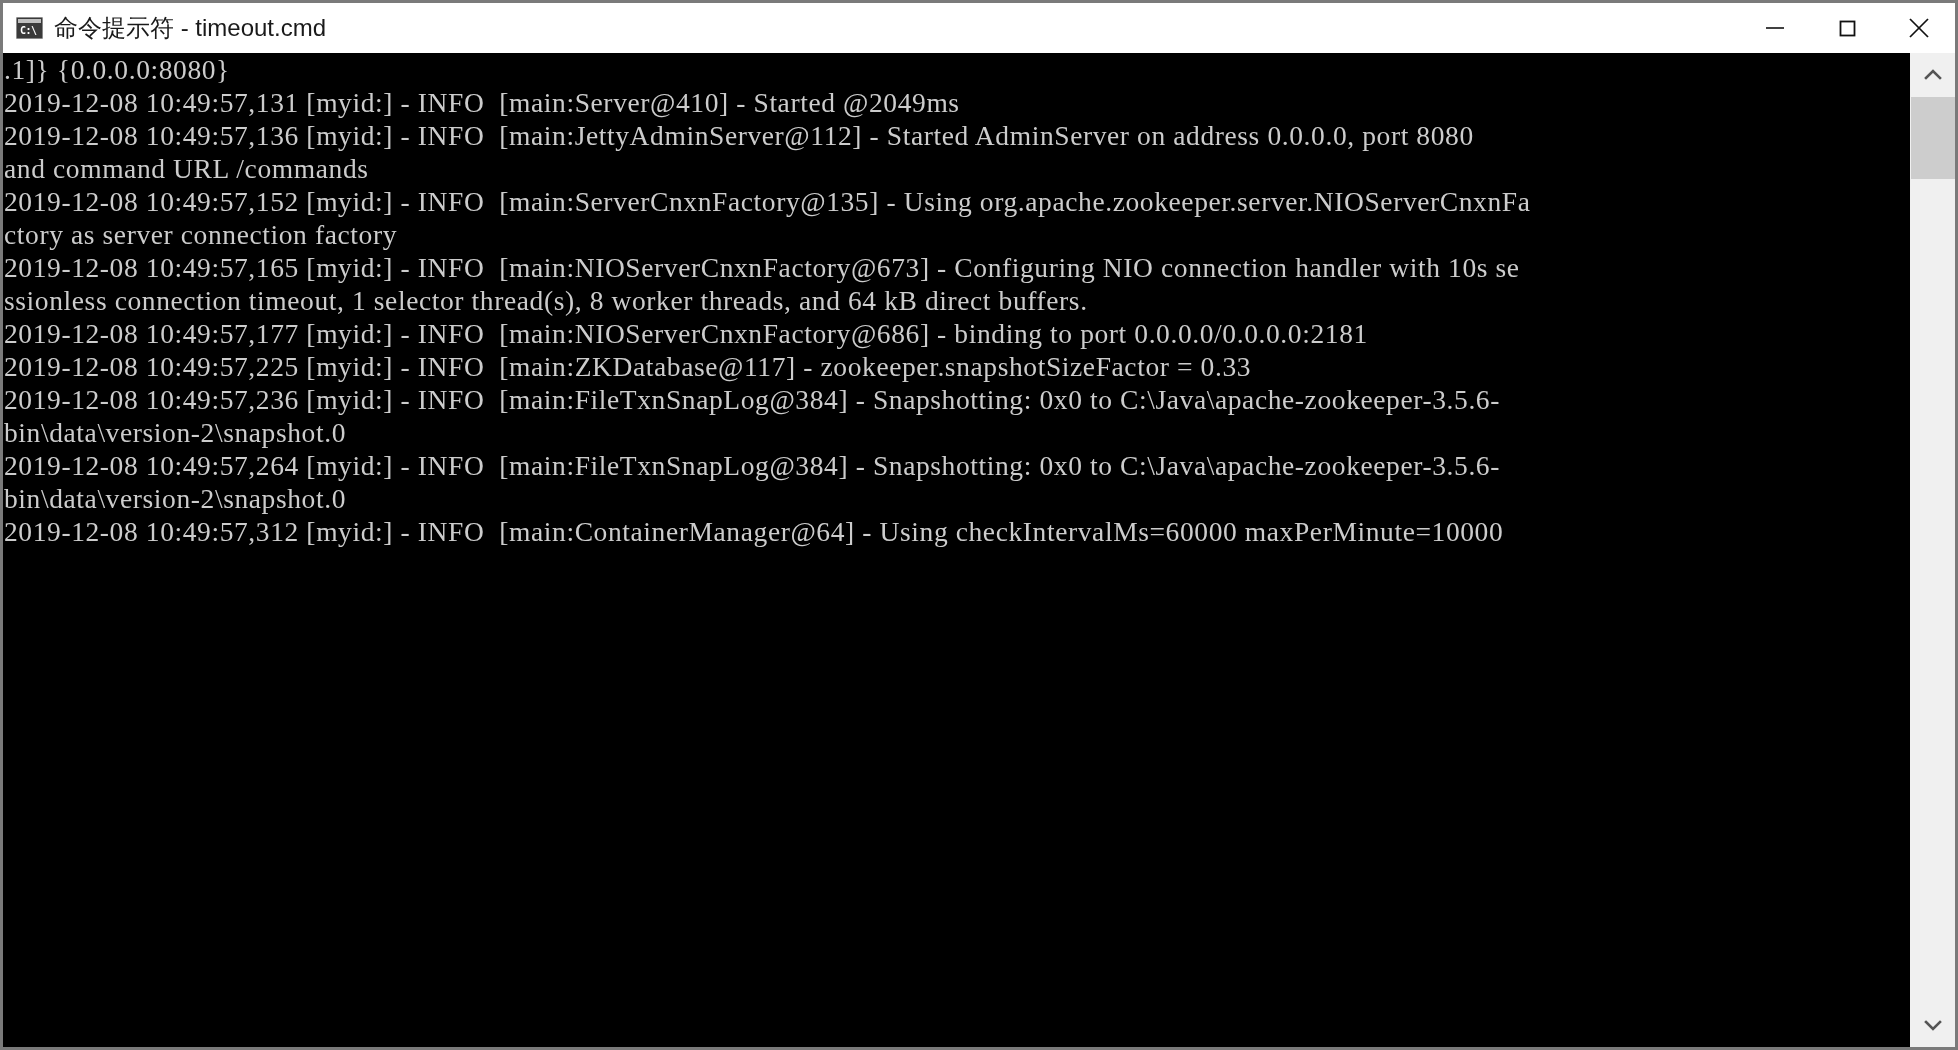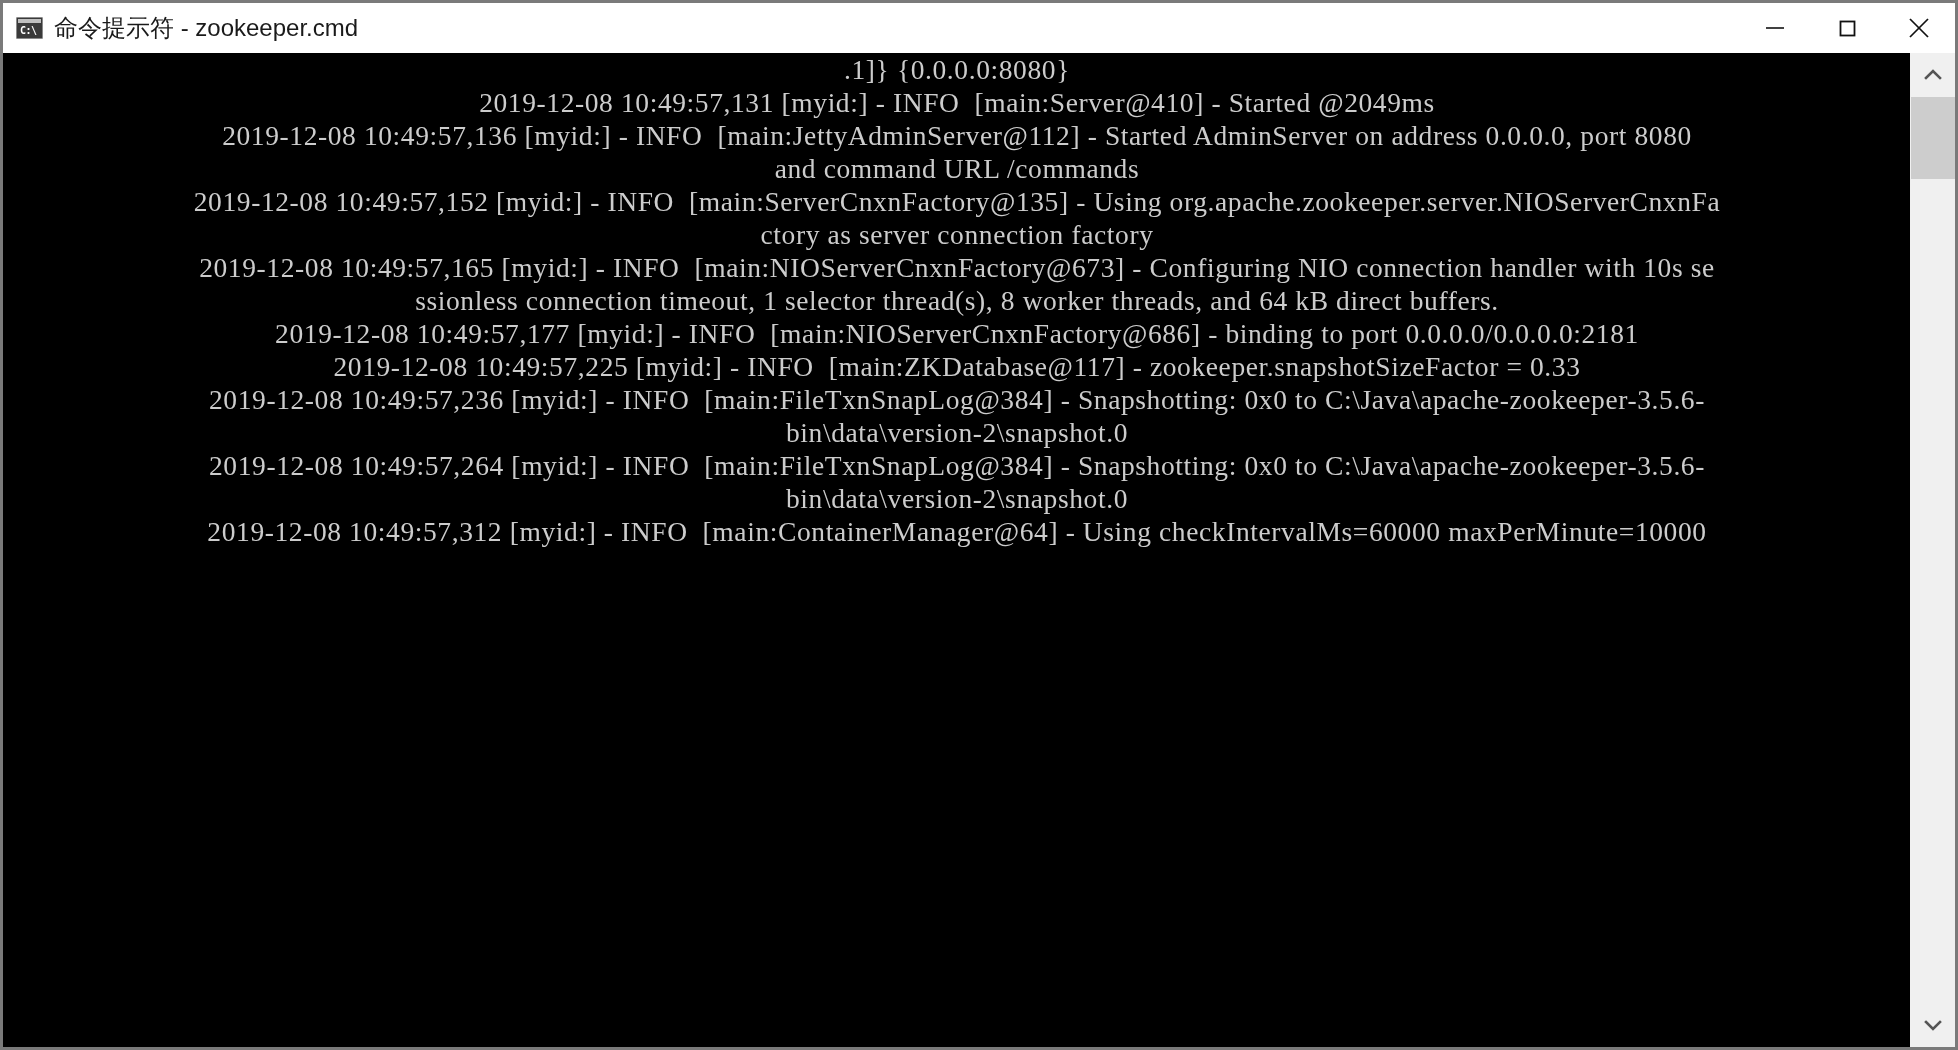--- a/index.html
+++ b/index.html
@@ -116,21 +116,21 @@
   #console-text {
     margin: 0;
     padding: 0 0 0 1px;
     color: #cccccc;
     font-family: "Liberation Serif", "DejaVu Serif", serif;
     font-size: 27.5px;
     line-height: 33px;
     white-space: pre;
     letter-spacing: 0.6px;
   }
-  #console-text .ln { display: block; height: 33px; text-align: center; }
+  #console-text .ln { display: block; height: 33px; }
 
   
   #scrollbar {
     width: 44px;
     min-width: 44px;
     background: #f0f0f0;
     border-left: 1px solid #f0f0f0;
     display: flex;
     flex-direction: column;
     position: relative;
@@ -164,21 +164,21 @@
 <body>
 
 <div id="window">
 
   <div id="titlebar">
     <div id="title-left">
       <span class="cmd-icon">
         <span class="bar"></span>
         <span class="prompt">C:\</span>
       </span>
-      <span id="title-text">命令提示符 - zookeeper.cmd</span>
+      <span id="title-text">命令提示符 - timeout.cmd</span>
     </div>
 
     <div id="title-buttons">
       <div class="titlebtn">
         <svg width="26" height="26" viewBox="0 0 26 26" aria-hidden="true">
           <line x1="4" y1="13" x2="22" y2="13" stroke="#111" stroke-width="1.6"></line>
         </svg>
       </div>
       <div class="titlebtn">
         <svg width="26" height="26" viewBox="0 0 26 26" aria-hidden="true">

